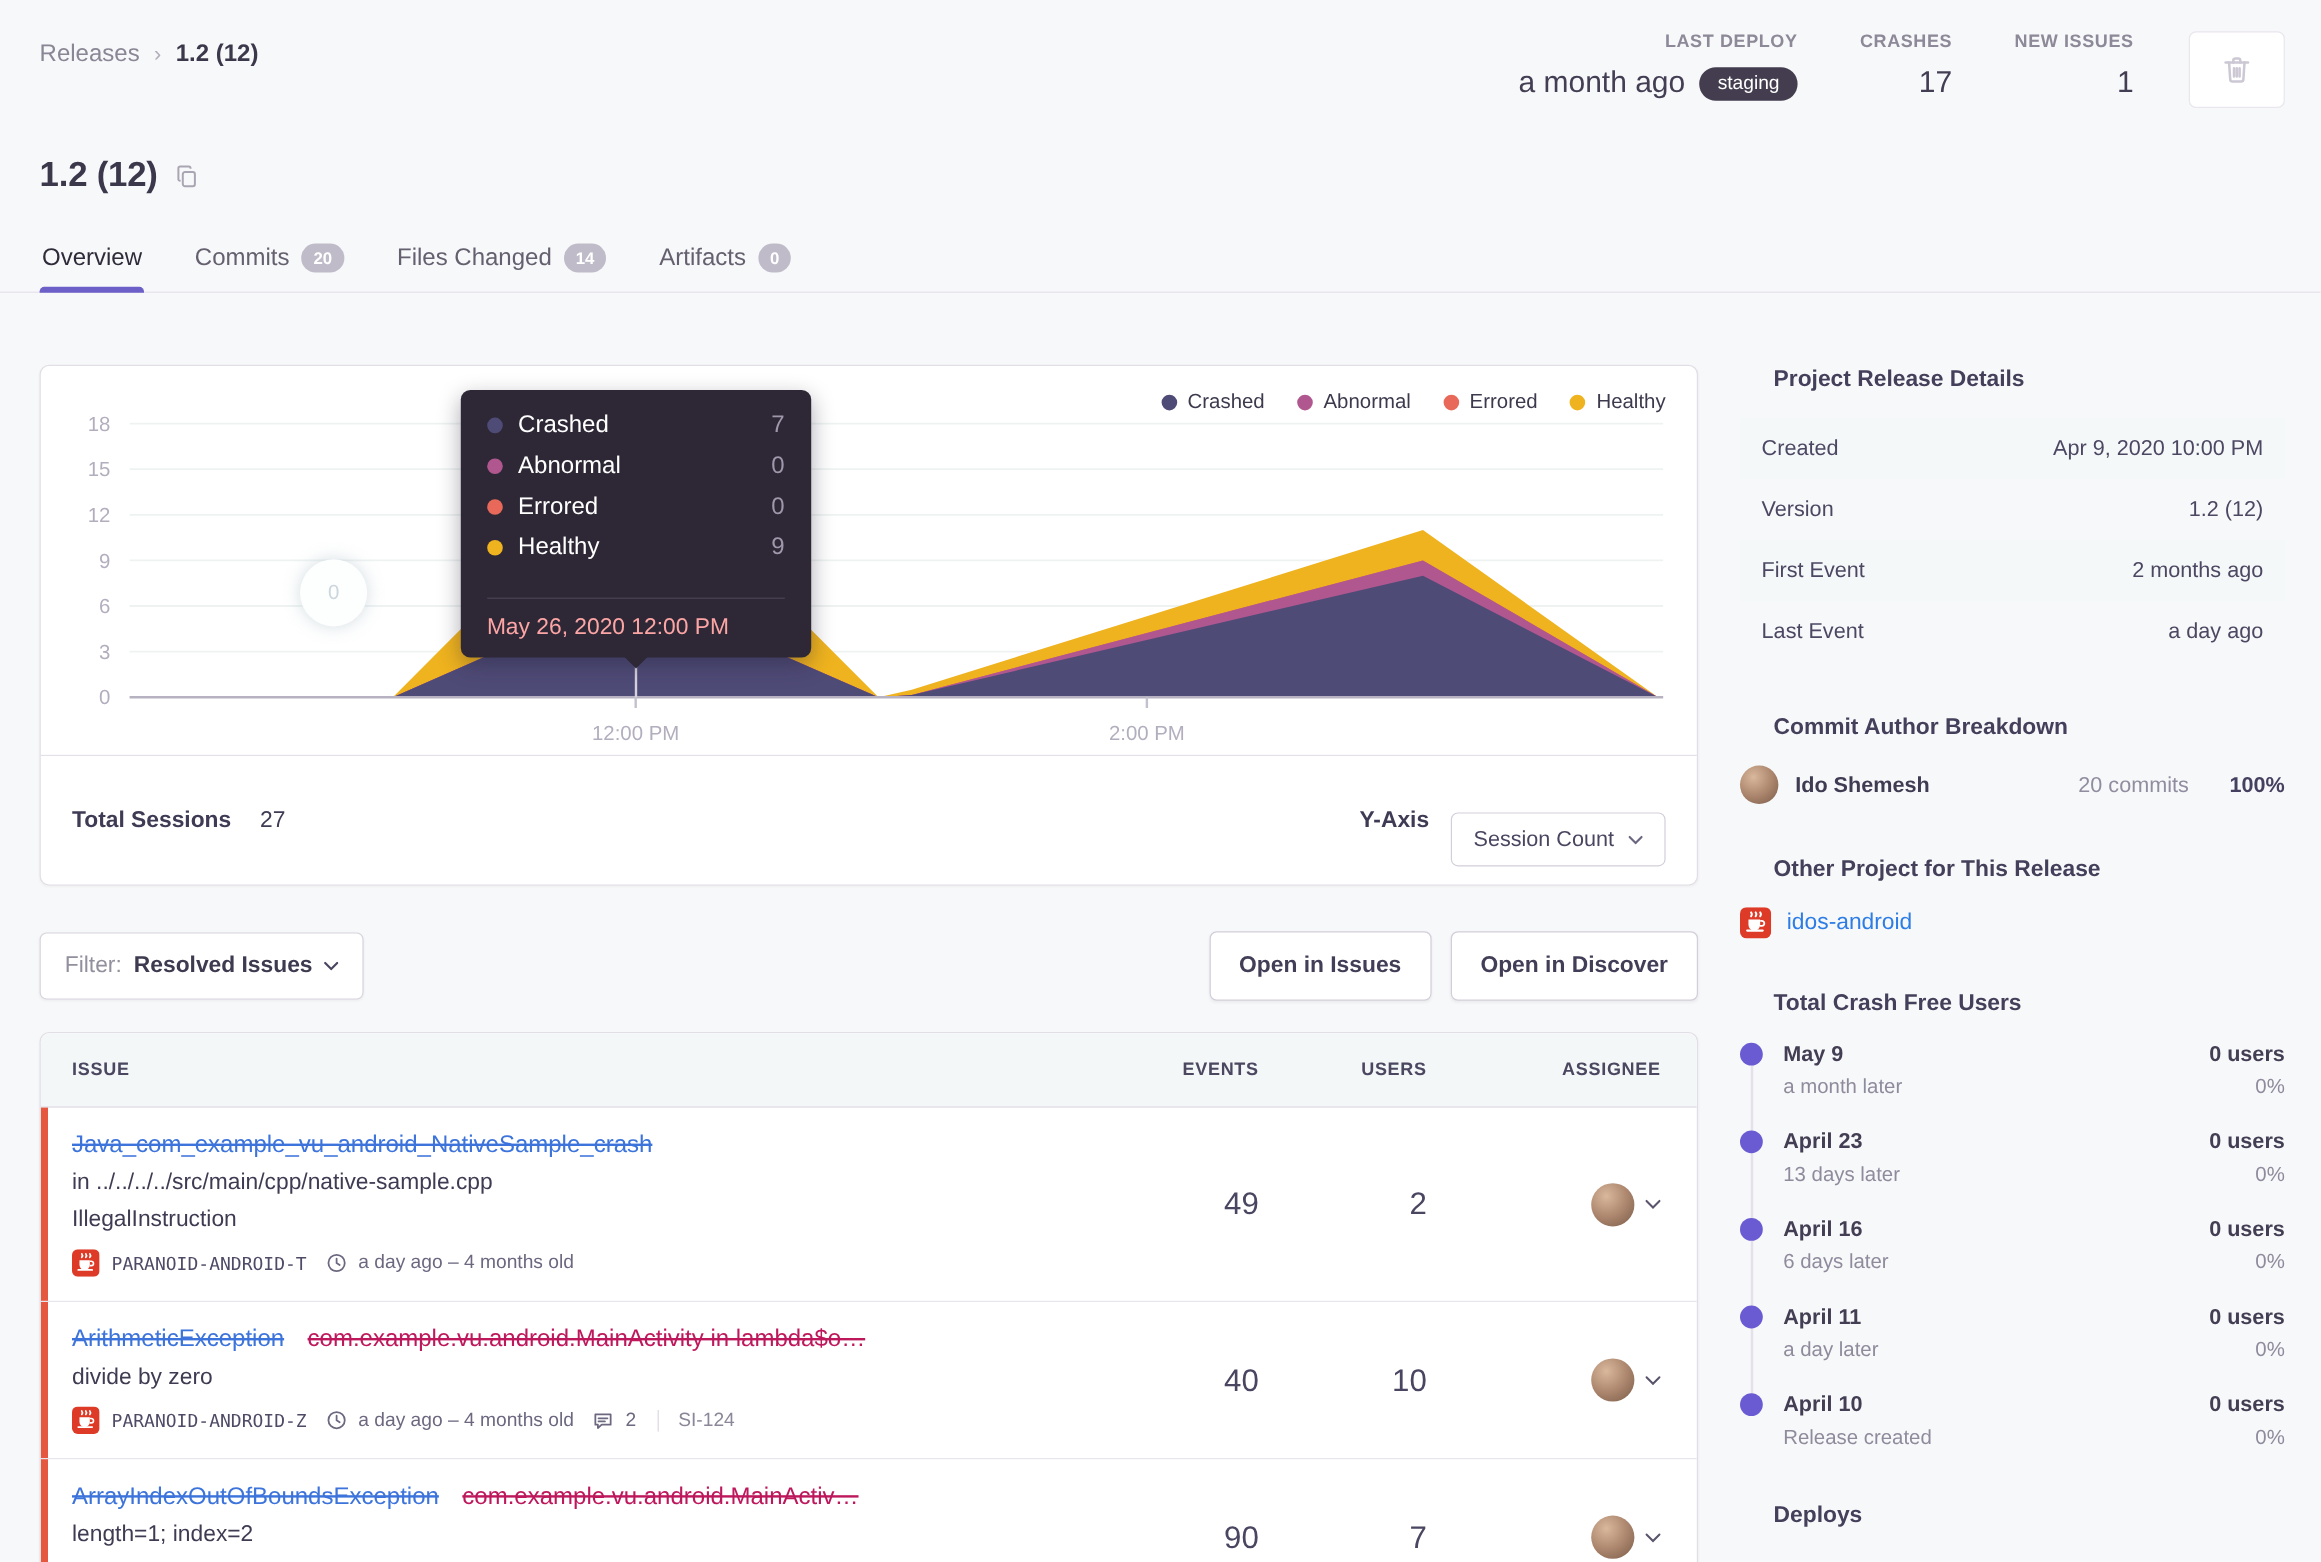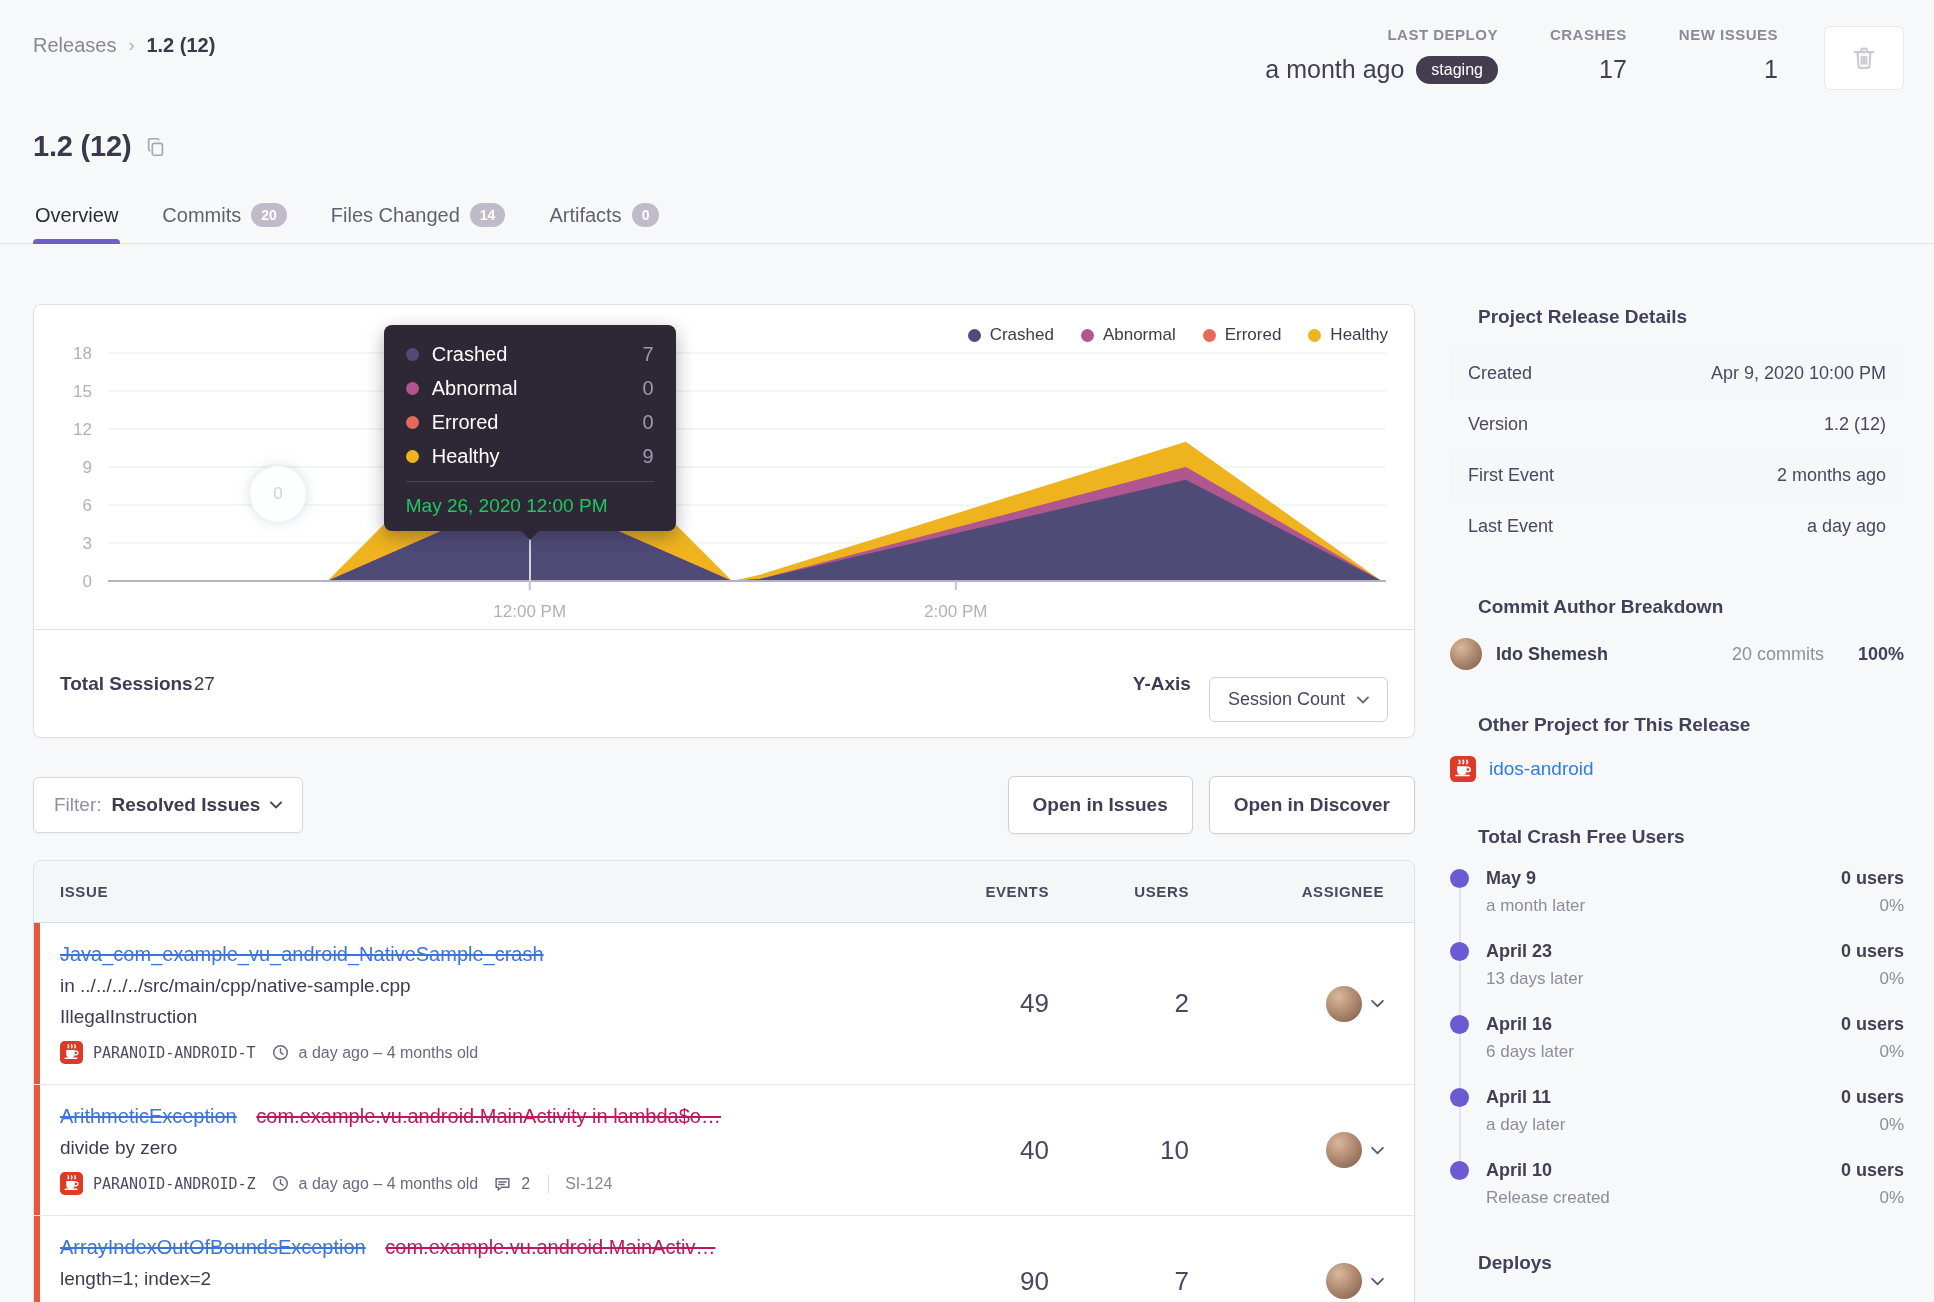--- a/index.html
+++ b/index.html
@@ -47,29 +47,29 @@
   .dot { width:13px; height:13px; border-radius:50%; display:inline-block; }
   .dot-crashed { background:#4f4b77; } .dot-abnormal { background:#b1578f; }
   .dot-errored { background:#e8695a; } .dot-healthy { background:#efb31f; }
 
   .tooltip { position:absolute; top:20px; width:292px; background:#2e2836; border-radius:8px; padding:18px 22px 14px;
     box-shadow:0 6px 18px rgba(30,25,45,.35); z-index:3; }
   .tooltip::after { content:""; position:absolute; left:50%; bottom:-9px; margin-left:-10px;
     border:10px solid transparent; border-bottom:none; border-top:10px solid #2e2836; }
   .tt-row { display:flex; align-items:center; gap:13px; margin-bottom:11px; font-size:20px; color:#fff; }
   .tt-row .tt-val { margin-left:auto; color:#9f97ab; }
-  .tt-foot { border-top:1px solid #4a4455; margin-top:13px; padding-top:13px; font-size:19px; color:#22c55e; }
+  .tt-foot { border-top:1px solid #4a4455; margin-top:30px; padding-top:13px; font-size:19px; color:#fca5a5; }
   .axis-pointer { position:absolute; top:222px; height:54px; width:2px; background:#d7d2dd; z-index:1; }
   .watermark { position:absolute; left:216px; top:161px; width:56px; height:56px; border-radius:50%;
     background:#fdfefe; box-shadow:0 0 14px rgba(160,180,190,.45); color:#ccd6dd; font-size:17px;
     display:flex; align-items:center; justify-content:center; z-index:0; }
 
   .chart-footer { border-top:1px solid #e4e0e8; display:flex; justify-content:space-between; align-items:center; padding:15px 26px; }
   .total-wrap { font-size:19px; color:#403b55; }
-  .total-wrap b { font-weight:700; margin-right:1px; }
+  .total-wrap b { font-weight:700; margin-right:24px; }
   .yaxis-wrap { display:flex; align-items:center; gap:18px; }
   .yaxis-lbl { font-size:19px; font-weight:700; color:#403b55; }
   .select-btn { display:flex; align-items:center; gap:12px; background:#fff; border:1px solid #d3ced9; border-radius:6px;
     padding:11px 18px; font-size:18px; color:#4a4560; cursor:pointer;margin-top:32px; }
 
   
   .toolbar { margin-top:38px; display:flex; justify-content:space-between; align-items:center; }
   .filter-btn { display:flex; align-items:center; gap:10px; background:#fff; border:1px solid #d8d4de; border-radius:6px;
     padding:16px 20px; font-size:19px; cursor:pointer; box-shadow:0 1px 2px rgba(40,35,60,.05); }
   .filter-btn .flbl { color:#93909e; }

